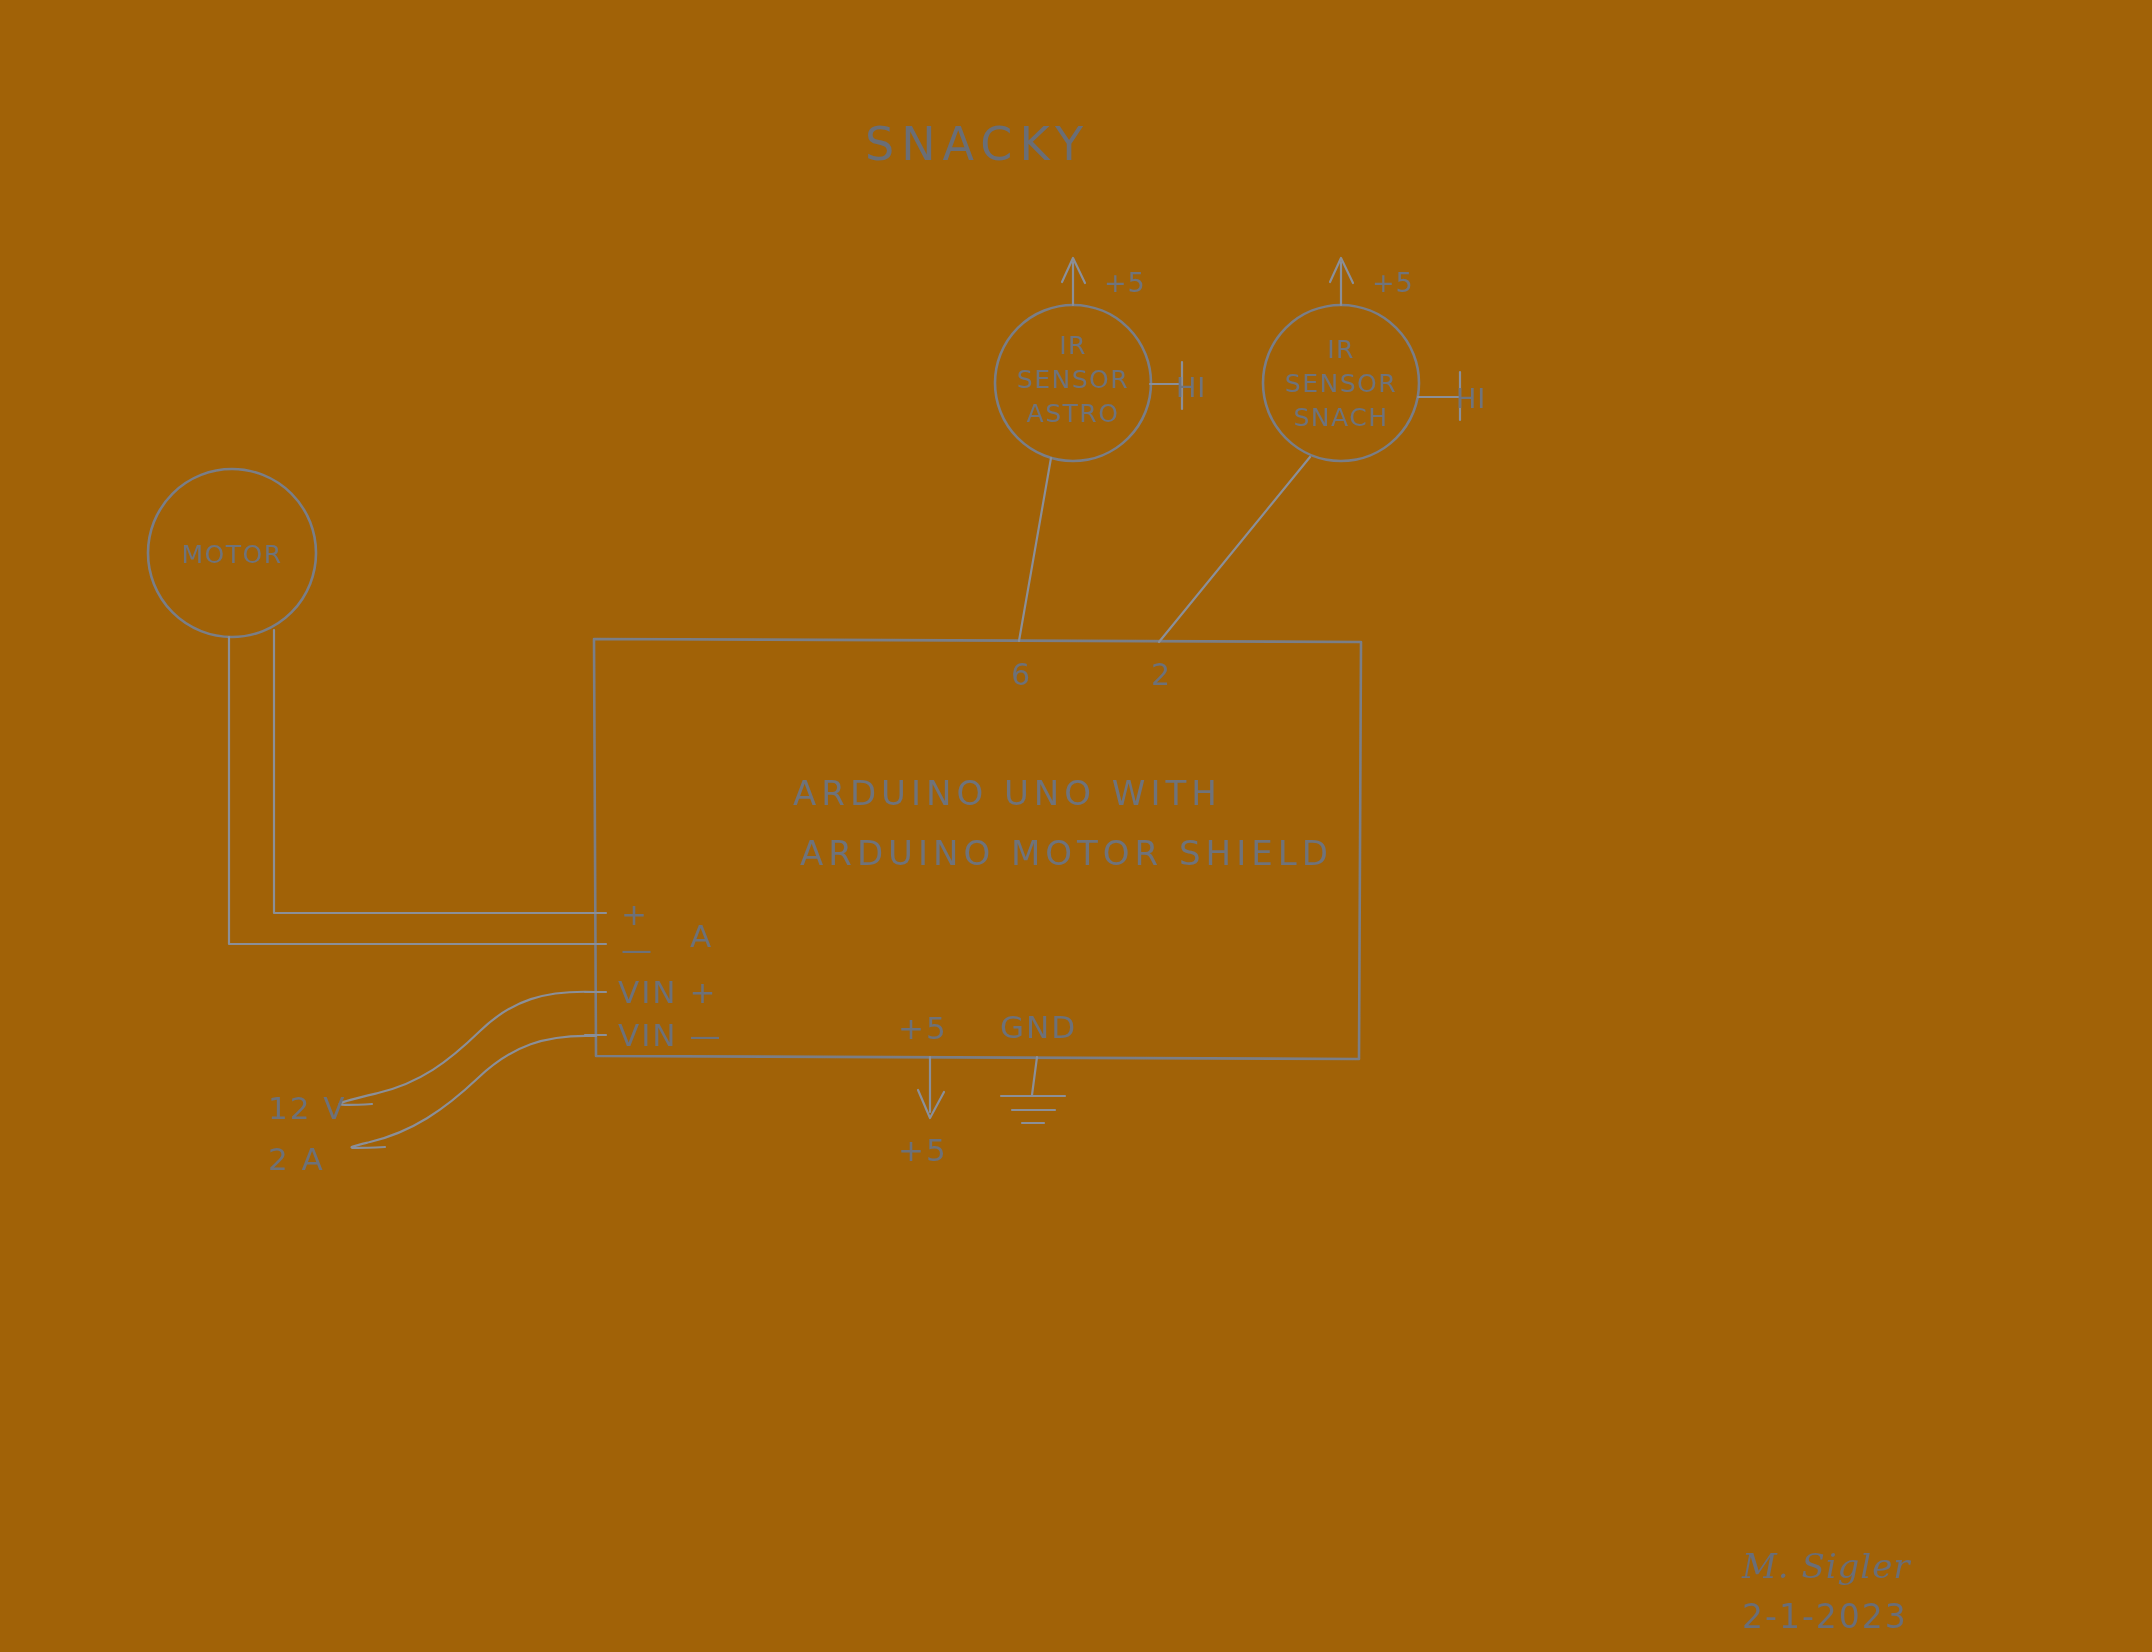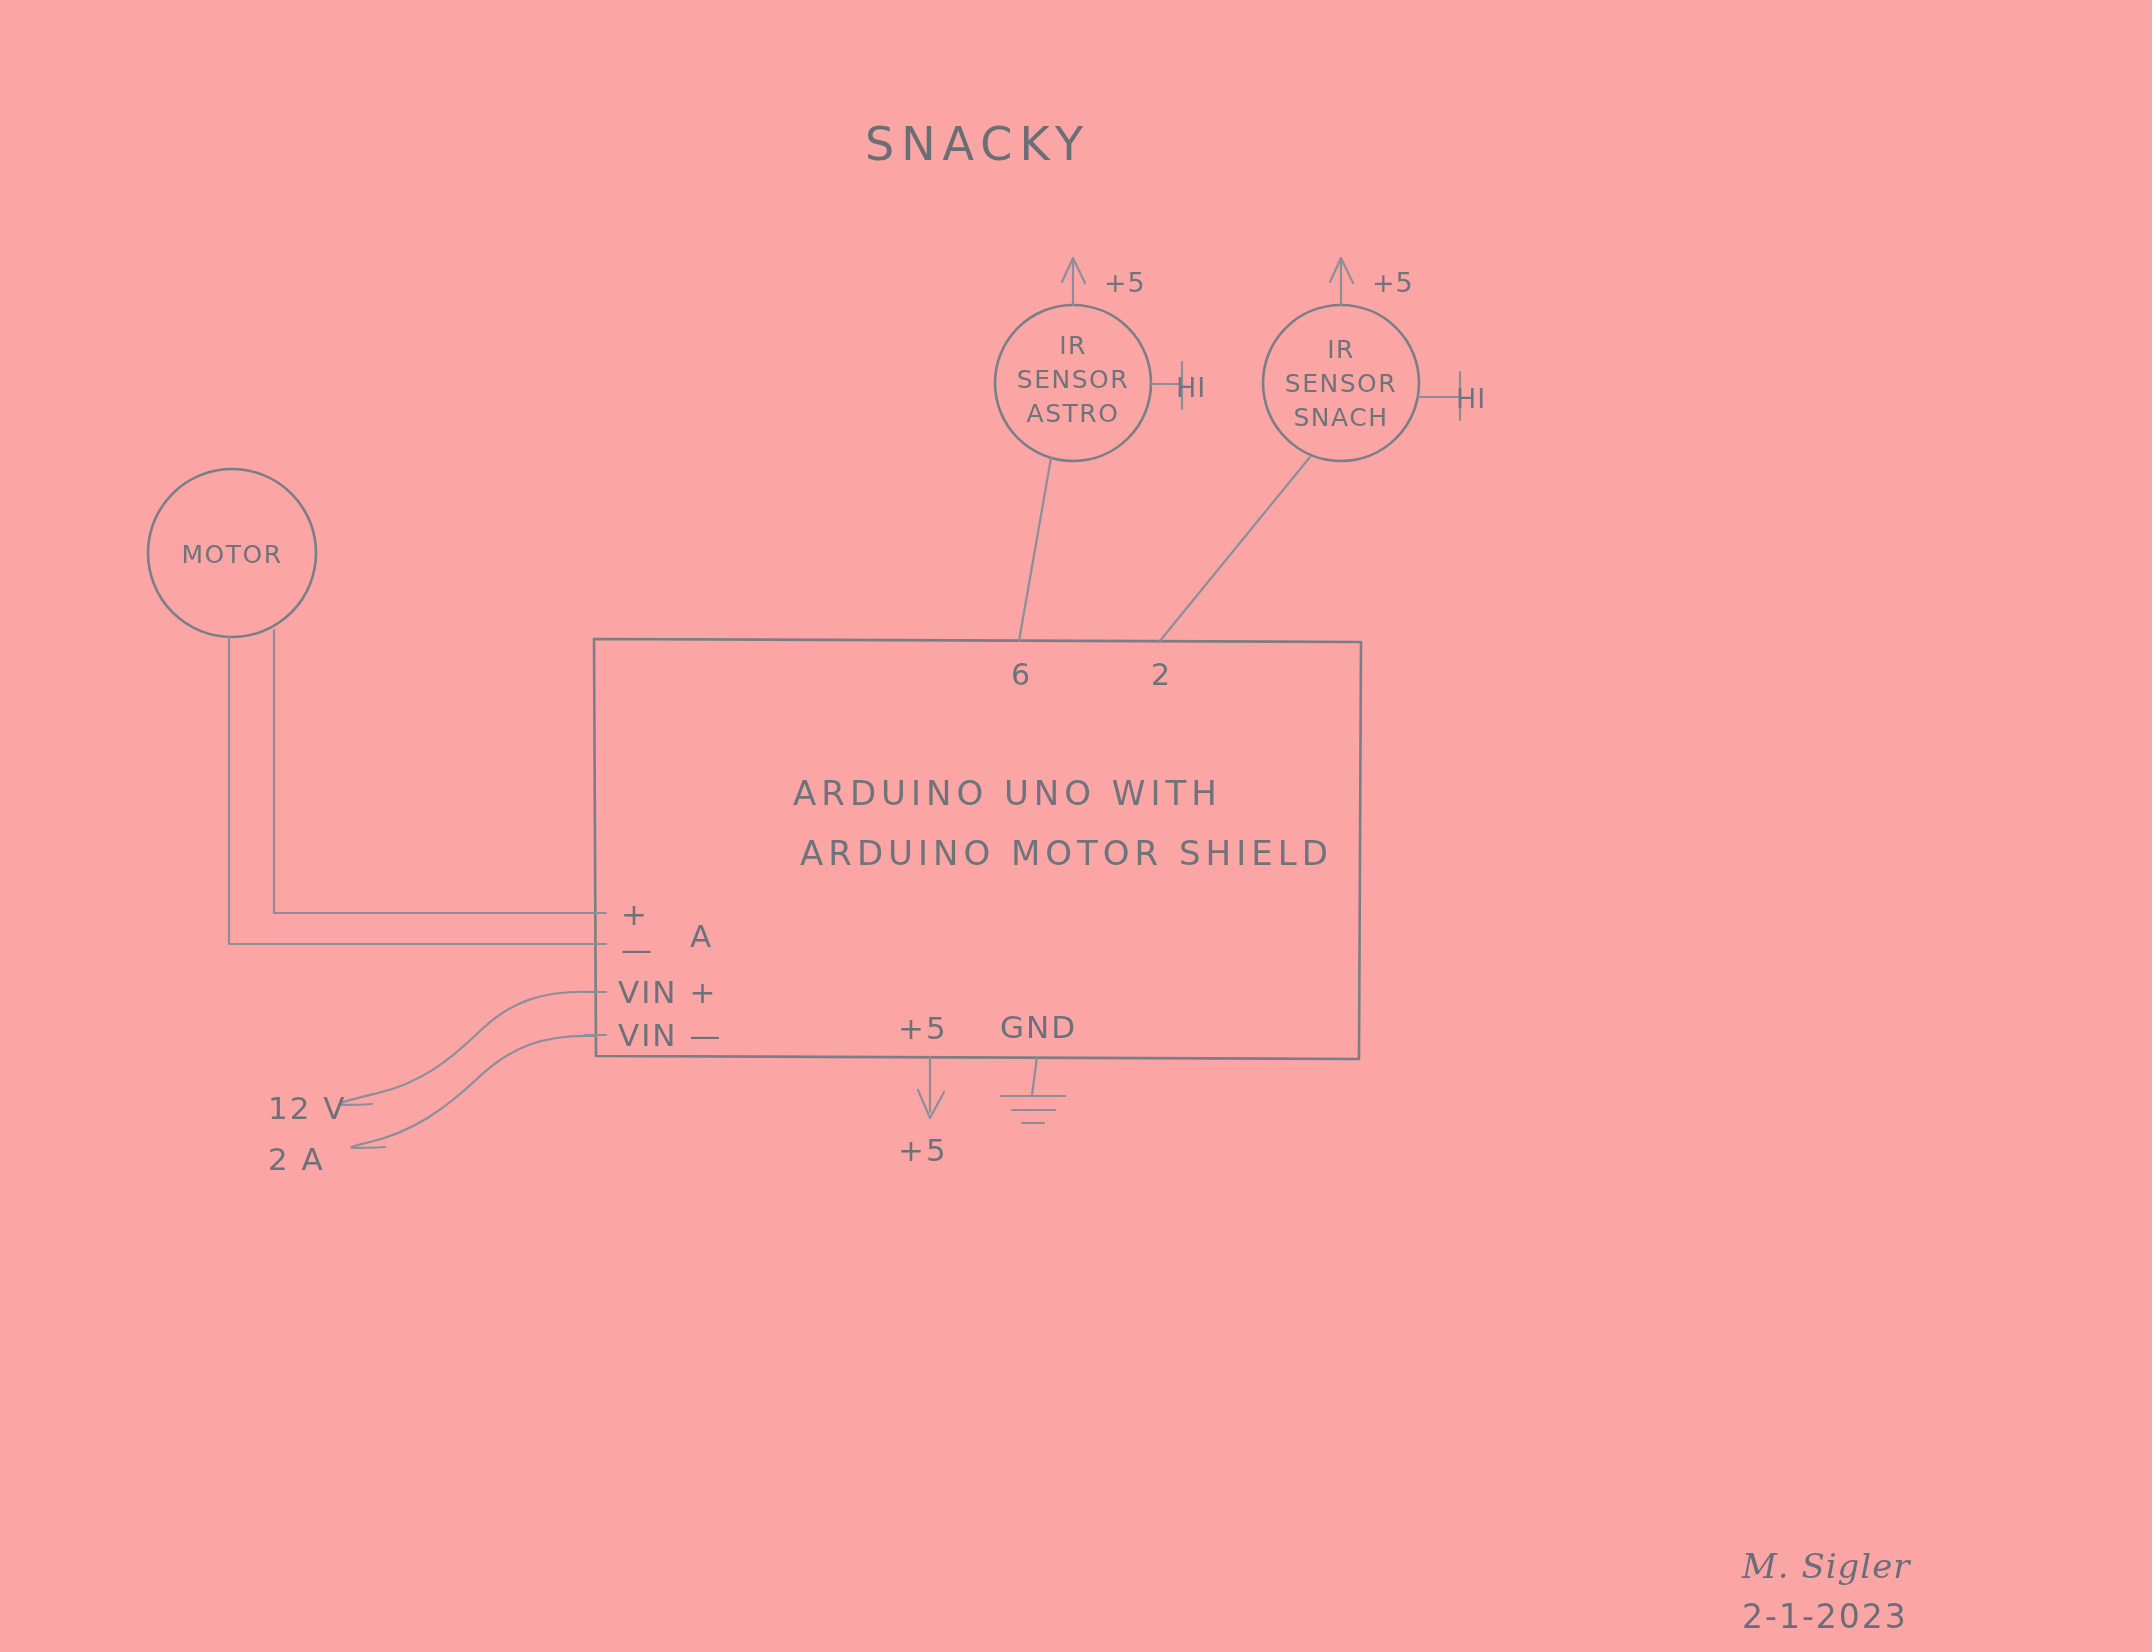--- a/index.html
+++ b/index.html
@@ -5,21 +5,21 @@
 <style>
   html, body {
     margin: 0;
     padding: 0;
     background: #ffffff;
   }
   #sheet {
     position: relative;
     width: 2152px;
     height: 1652px;
-    background: #fca5a5;
+    background: #a16207;
     overflow: hidden;
     font-family: "DejaVu Sans", sans-serif;
   }
   #sheet svg {
     position: absolute;
     top: 0;
     left: 0;
     width: 2152px;
     height: 1652px;
   }

